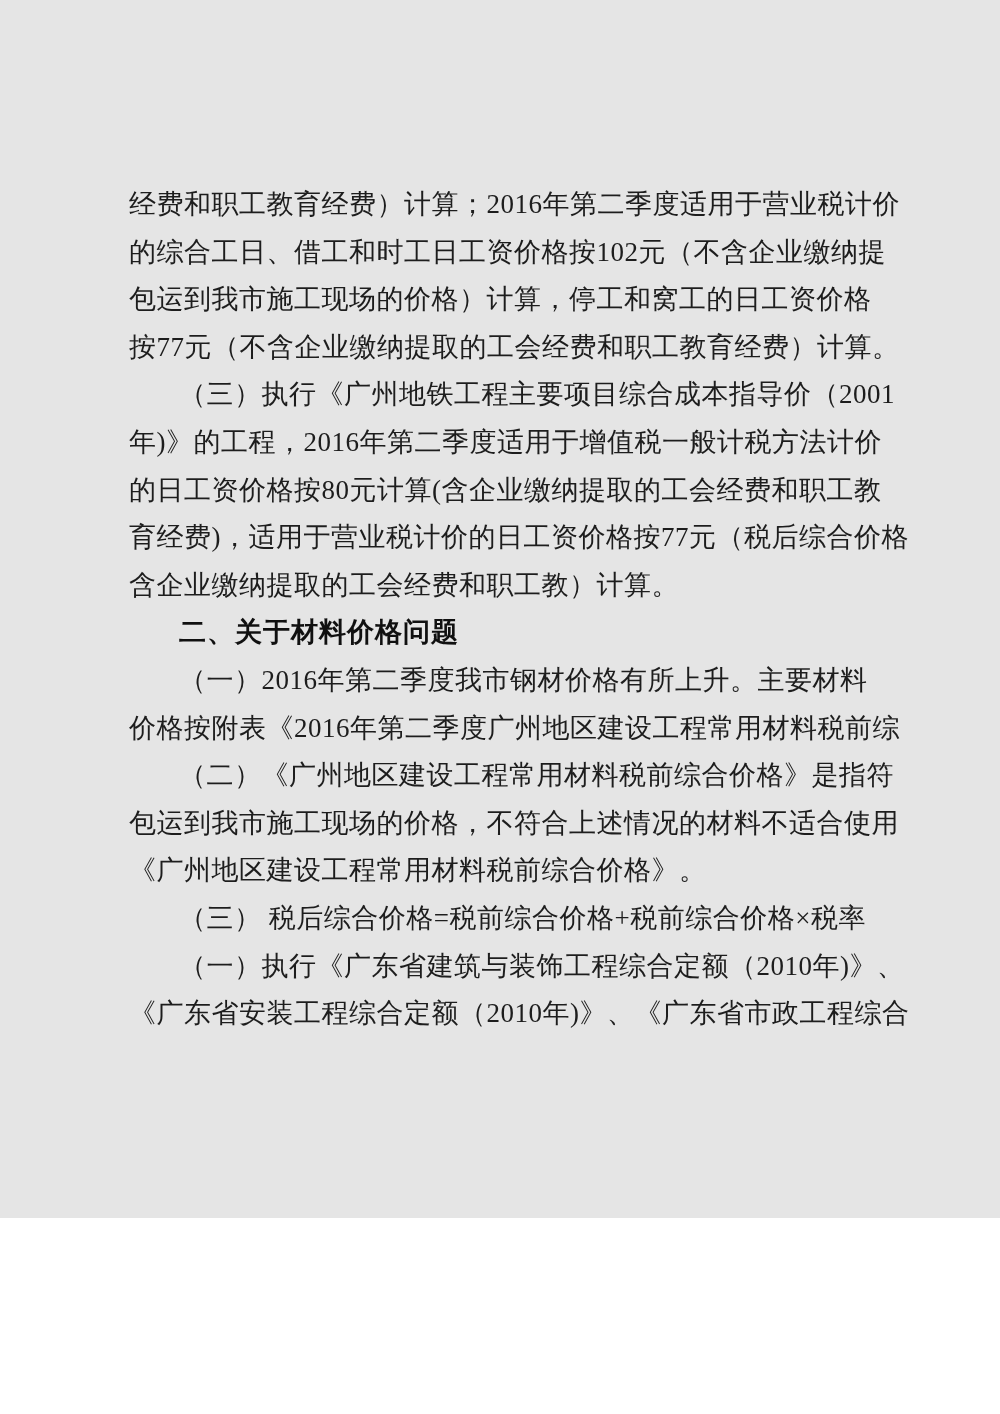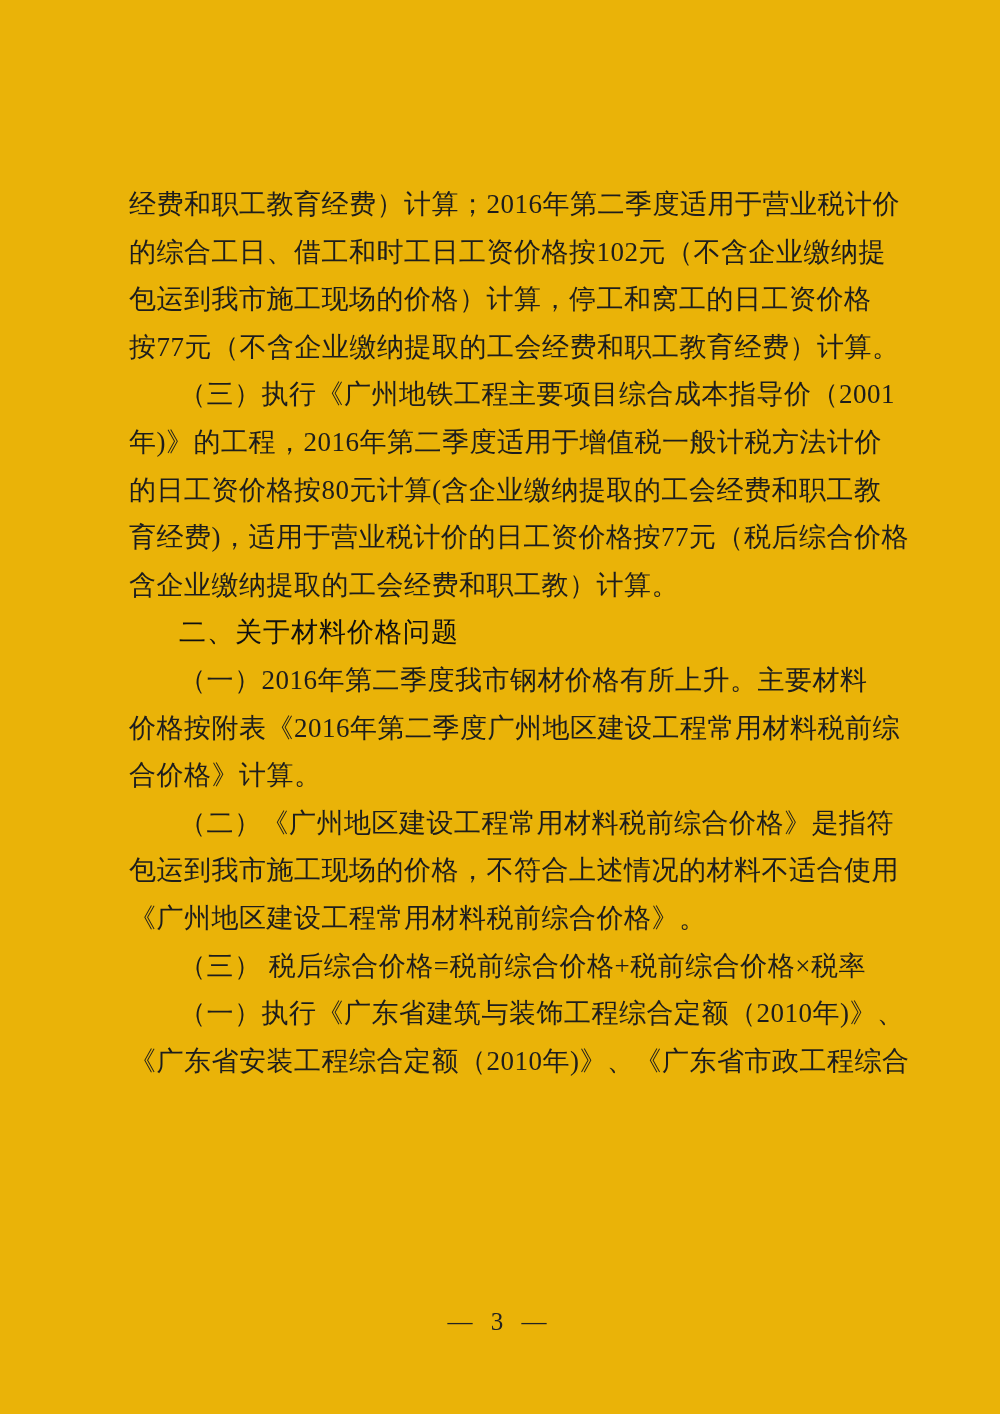--- a/index.html
+++ b/index.html
@@ -3,41 +3,41 @@
 <meta charset="utf-8">
 <style>
   html, body { margin: 0; padding: 0; }
   body {
     width: 1000px; height: 1414px;
     background: #ffffff;
     font-family: "Liberation Serif", "DejaVu Serif", serif;
   }
   .page {
     position: relative;
-    width: 1000px; height: 1414px;
-    background: #eab308;
+    width: 1000px; height: 1218px;
+    background: #e5e5e5;
     overflow: hidden;
   }
   .text-block {
     position: absolute;
     left: 129px; top: 181px;
     width: 770px;
   }
   .line {
     height: 47.6px;
     line-height: 47.6px;
     font-size: 27px;
     color: #1d1d1d;
     letter-spacing: 0.5px;
     white-space: nowrap;
   }
   .line.indent { text-indent: 50px; }
   .line.heading {
     font-family: "Liberation Sans", "DejaVu Sans", sans-serif;
-    font-weight: normal;
+    font-weight: bold;
     color: #101010;
     letter-spacing: 1px;
   }
   .footer {
     position: absolute;
     left: 0; top: 1308px;
     width: 100%;
     text-align: center;
     font-size: 25px;
     color: #232323;
@@ -58,21 +58,20 @@
     <div class="line indent">（三）执行《广州地铁工程主要项目综合成本指导价（2001</div>
     <div class="line">年)》的工程，2016年第二季度适用于增值税一般计税方法计价</div>
     <div class="line">的日工资价格按80元计算(含企业缴纳提取的工会经费和职工教</div>
     <div class="line">育经费)，适用于营业税计价的日工资价格按77元（税后综合价格</div>
     <div class="line">含企业缴纳提取的工会经费和职工教）计算。</div>
 
     <div class="line heading indent">二、关于材料价格问题</div>
 
     <div class="line indent">（一）2016年第二季度我市钢材价格有所上升。主要材料</div>
     <div class="line">价格按附表《2016年第二季度广州地区建设工程常用材料税前综</div>
-    <div class="line">合价格》计算。</div>
 
     <div class="line indent">（二）《广州地区建设工程常用材料税前综合价格》是指符</div>
     <div class="line">包运到我市施工现场的价格，不符合上述情况的材料不适合使用</div>
     <div class="line">《广州地区建设工程常用材料税前综合价格》。</div>
 
     <div class="line indent">（三） 税后综合价格=税前综合价格+税前综合价格×税率</div>
 
 
     <div class="line indent">（一）执行《广东省建筑与装饰工程综合定额（2010年)》、</div>
     <div class="line">《广东省安装工程综合定额（2010年)》、《广东省市政工程综合</div>

